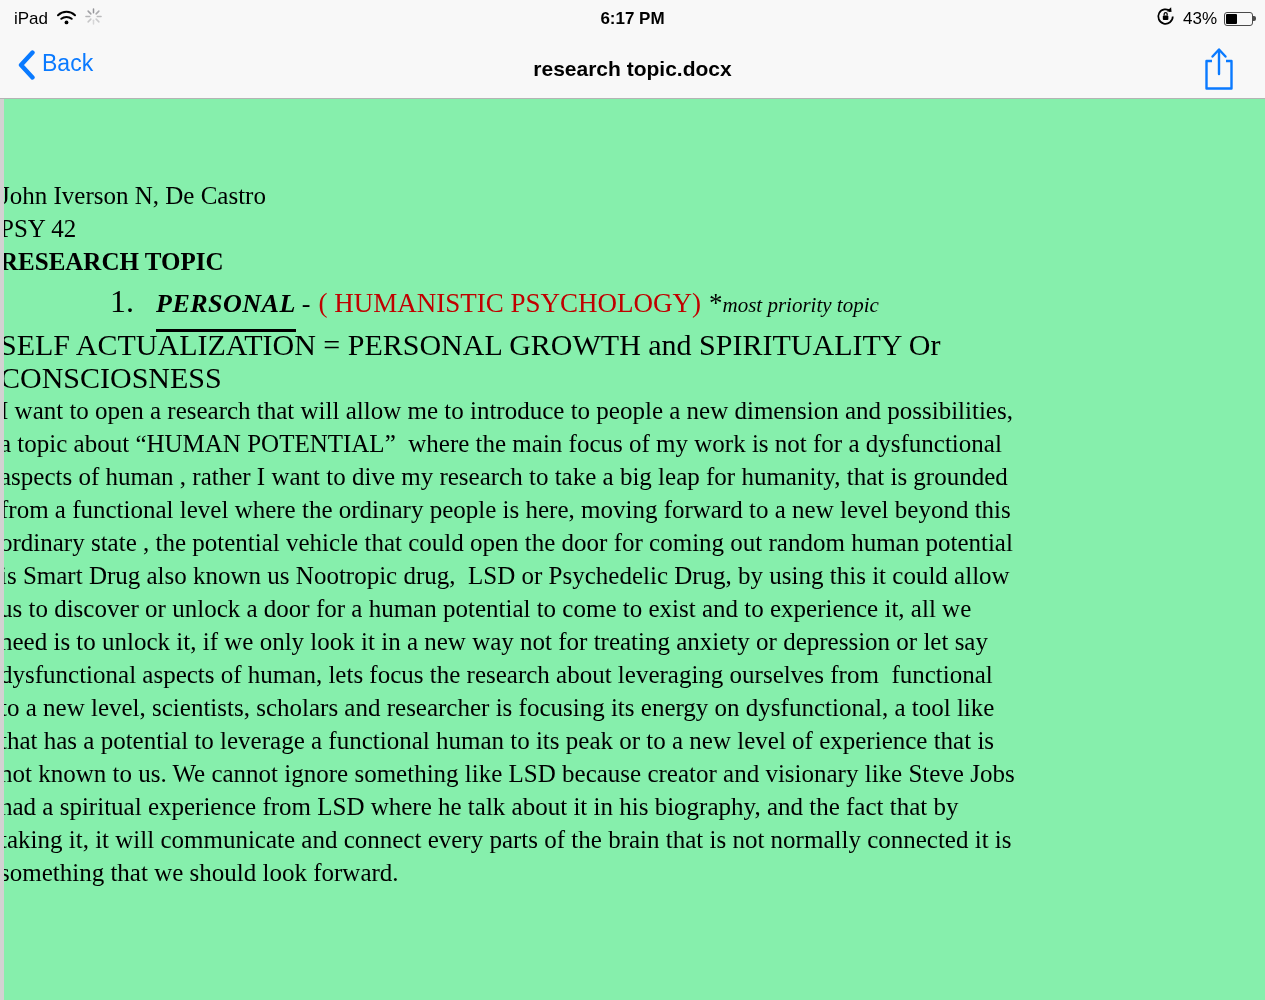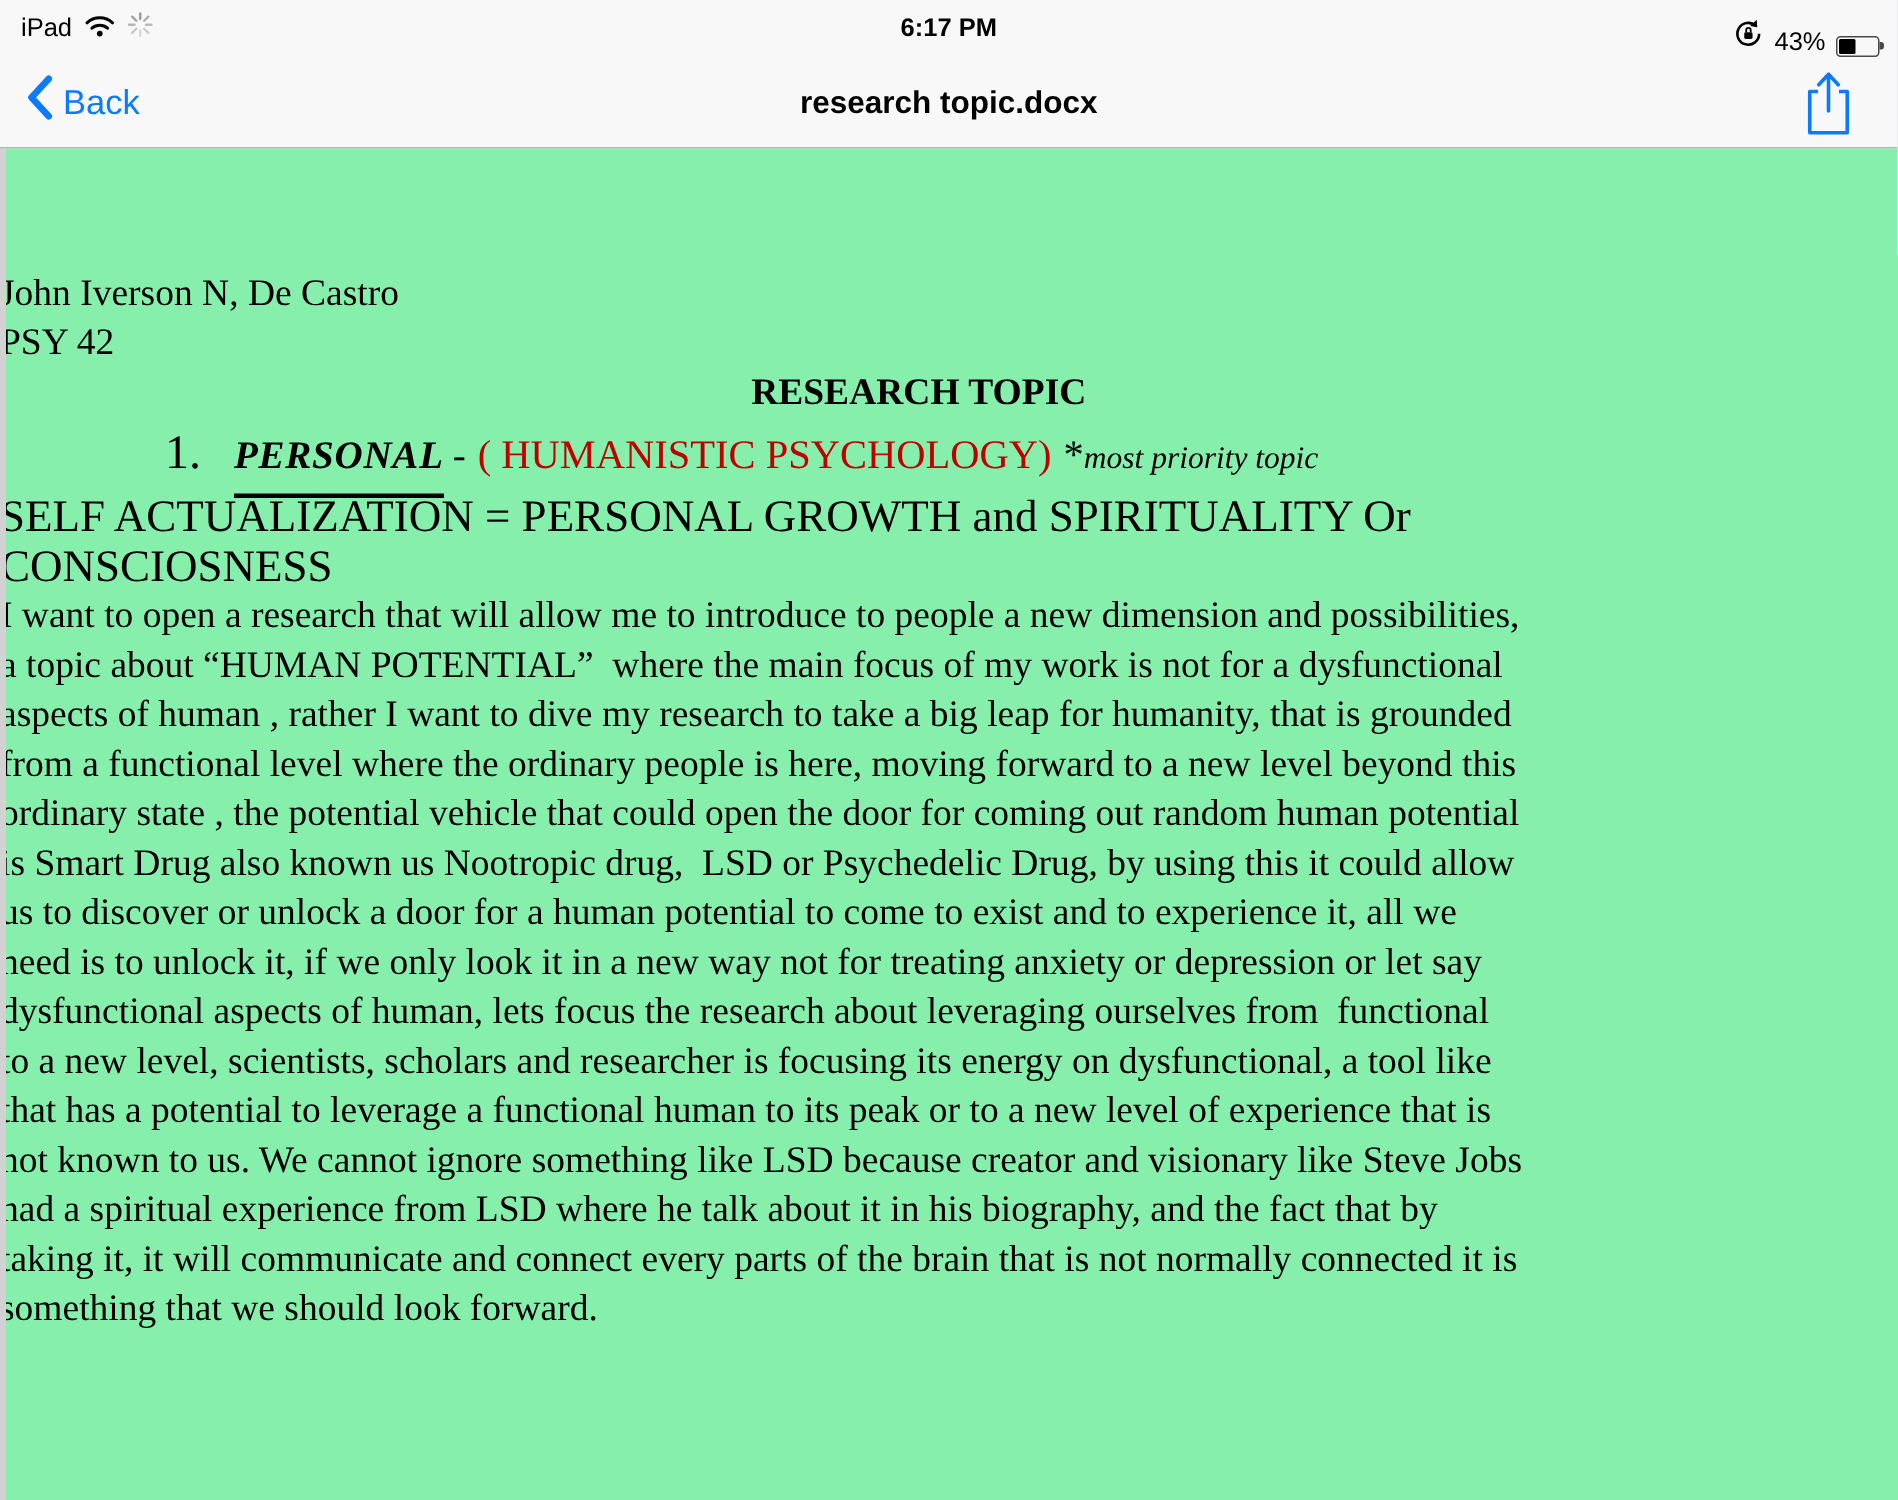--- a/index.html
+++ b/index.html
@@ -8,48 +8,48 @@
     font-family:"Liberation Sans",sans-serif;color:#000;
   }
   
   .status-bar{
     position:absolute;top:0;left:0;width:1265px;height:38px;background:#f8f8f8;
     display:flex;align-items:center;font-size:17px;
   }
   .sb-left{position:absolute;left:14px;top:0;height:38px;display:flex;align-items:center;gap:8px;}
   .sb-carrier{font-size:17px;color:#000;}
   .sb-center{position:absolute;left:0;width:100%;text-align:center;font-weight:600;font-size:17px;}
-  .sb-right{position:absolute;right:12px;top:0;height:38px;display:flex;align-items:flex-end;gap:7px;}
+  .sb-right{position:absolute;right:12px;top:0;height:38px;display:flex;align-items:center;gap:7px;}
   .battery{position:relative;width:27px;height:12px;border:1px solid #4a4a4a;border-radius:3px;background:#f8f8f8;}
   .battery-fill{position:absolute;left:1px;top:1px;bottom:1px;width:42%;background:#000;border-radius:1px;}
   .battery-nub{position:absolute;right:-4px;top:3px;width:3px;height:5px;background:#4a4a4a;border-radius:0 2px 2px 0;}
   
   .nav-bar{
     position:absolute;top:38px;left:0;width:1265px;height:61px;background:#f8f8f8;
     border-bottom:1px solid #b4b4b4;box-sizing:border-box;
   }
   .back-button{
-    position:absolute;left:18px;top:12px;display:flex;align-items:center;gap:7px;
+    position:absolute;left:18px;top:12px;display:flex;align-items:flex-start;gap:7px;
     color:#0a7aff;font-size:23px;cursor:pointer;
   }
   .nav-title{
     position:absolute;left:0;top:0;width:100%;height:61px;display:flex;align-items:center;justify-content:center;
     font-size:21px;font-weight:700;color:#000;pointer-events:none;
   }
   .share-button{position:absolute;right:28px;top:8px;cursor:pointer;}
   
   .document{
     position:absolute;top:99px;left:0;width:1265px;height:901px;background:#86efac;
     font-family:"Liberation Serif","DejaVu Serif",serif;font-size:25px;line-height:33px;color:#000;
     box-sizing:border-box;padding-top:80px;overflow:hidden;
   }
   .page-edge{position:absolute;left:0;top:0;width:4px;height:901px;background:#d2d2d2;}
   .document p{margin:0;}
   .doc-author,.doc-course{margin-left:68px;}
-  .doc-heading{margin:0;font-size:25px;font-weight:700;text-align:center;padding-right:40px;line-height:33px;}
+  .doc-heading{margin:0;font-size:25px;font-weight:700;text-align:left;padding-right:40px;line-height:33px;}
   .doc-sources{margin-left:190px;font-weight:700;}
   .topic-line{margin-left:110px;line-height:46px;white-space:nowrap;}
   .topic-num{font-size:32px;margin-right:22px;}
   .topic-main{font-size:26px;font-weight:700;font-style:italic;border-bottom:3px solid #000;padding-bottom:11px;letter-spacing:.5px;}
   .topic-sep{font-size:26px;margin:0 8px 0 6px;}
   .topic-sub{font-size:27px;}
   .topic-ast{font-size:27px;margin-left:8px;}
   .topic-note{font-size:21px;font-style:italic;}
   .doc-subject{margin-left:65px;font-size:30px;}
   .doc-par{margin-left:148px;width:1016px;white-space:pre-wrap;}

